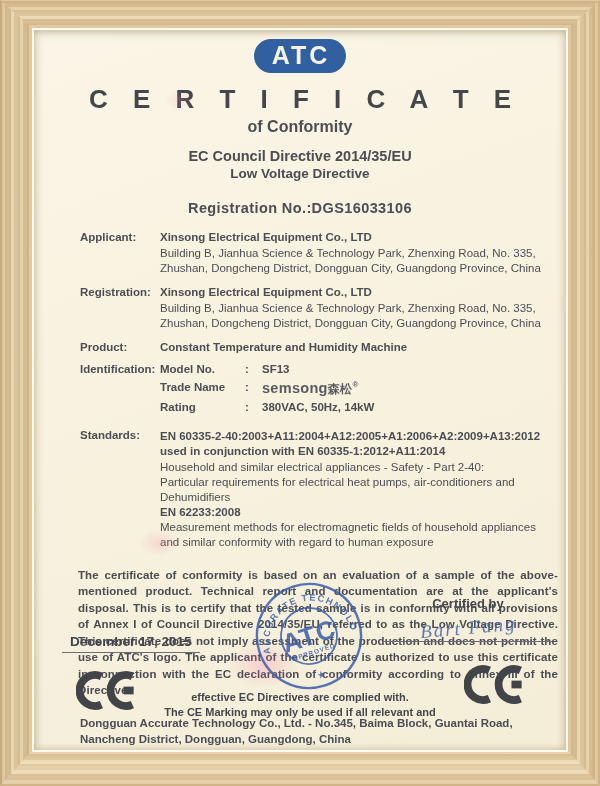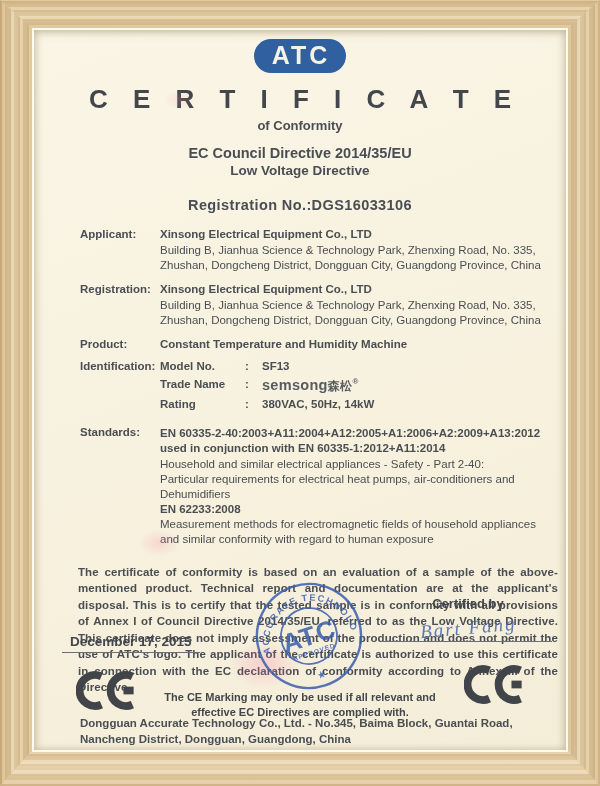--- a/index.html
+++ b/index.html
@@ -30,21 +30,21 @@
   .smudge { position:absolute; border-radius:50%; pointer-events:none; }
   .s1 { left:195px; top:612px; width:70px; height:46px; background:radial-gradient(closest-side,rgba(250,120,165,.28),transparent); }
   .s2 { left:105px; top:500px; width:40px; height:26px; background:radial-gradient(closest-side,rgba(250,120,165,.22),transparent); }
   .s3 { left:130px; top:60px;  width:30px; height:20px; background:radial-gradient(closest-side,rgba(250,140,170,.18),transparent); }
 
   
   .header { text-align:center; padding-top:9px; }
   .atc-logo { display:inline-block; background:#30609f; color:#f5f2e6; border-radius:17px;
       font-size:25px; font-weight:bold; letter-spacing:3px; padding:2px 16px 4px 18px; line-height:28px; }
   .cert-title { font-size:26px; font-weight:bold; letter-spacing:9px; color:#43474c; margin-top:11px; text-indent:9px; }
-  .subtitle   { font-size:13px; font-weight:bold; margin-top:3px; }
+  .subtitle   { font-size:16px; font-weight:bold; margin-top:3px; }
   .dir1 { font-size:14.5px; font-weight:bold; margin-top:12px; }
   .dir2 { font-size:13.5px; font-weight:bold; margin-top:2px; }
   .registration { font-size:14.5px; font-weight:bold; margin-top:19px; letter-spacing:.4px; }
 
   
   .info { margin-top:15px; padding:0 9px 0 46px; font-size:11.5px; }
   .row { display:flex; margin-bottom:10px; }
   .row .lbl { flex:0 0 80px; font-weight:bold; }
   .row .val { flex:1; }
   .bold { font-weight:bold; }
@@ -196,19 +196,19 @@
   </svg>
   <svg class="ce ce-right" viewBox="0 0 64 44">
     <g fill="none" stroke="#41454a" stroke-width="8">
       <path d="M 26.2,7.4 A 16,16 0 1 0 26.2,36.6"></path>
       <path d="M 58.2,7.4 A 16,16 0 1 0 58.2,36.6"></path>
       <path d="M 49,22 H 59.5"></path>
     </g>
   </svg>
 
   <div class="ce-note">
+    <div>effective EC Directives are complied with.</div>
     <div>The CE Marking may only be used if all relevant and</div>
-    <div>effective EC Directives are complied with.</div>
   </div>
 
   <div class="company-address">Dongguan Accurate Technology Co., Ltd. - No.345, Baima Block, Guantai Road, Nancheng District, Dongguan, Guangdong, China</div>
 
 </div>
 
 </body></html>

